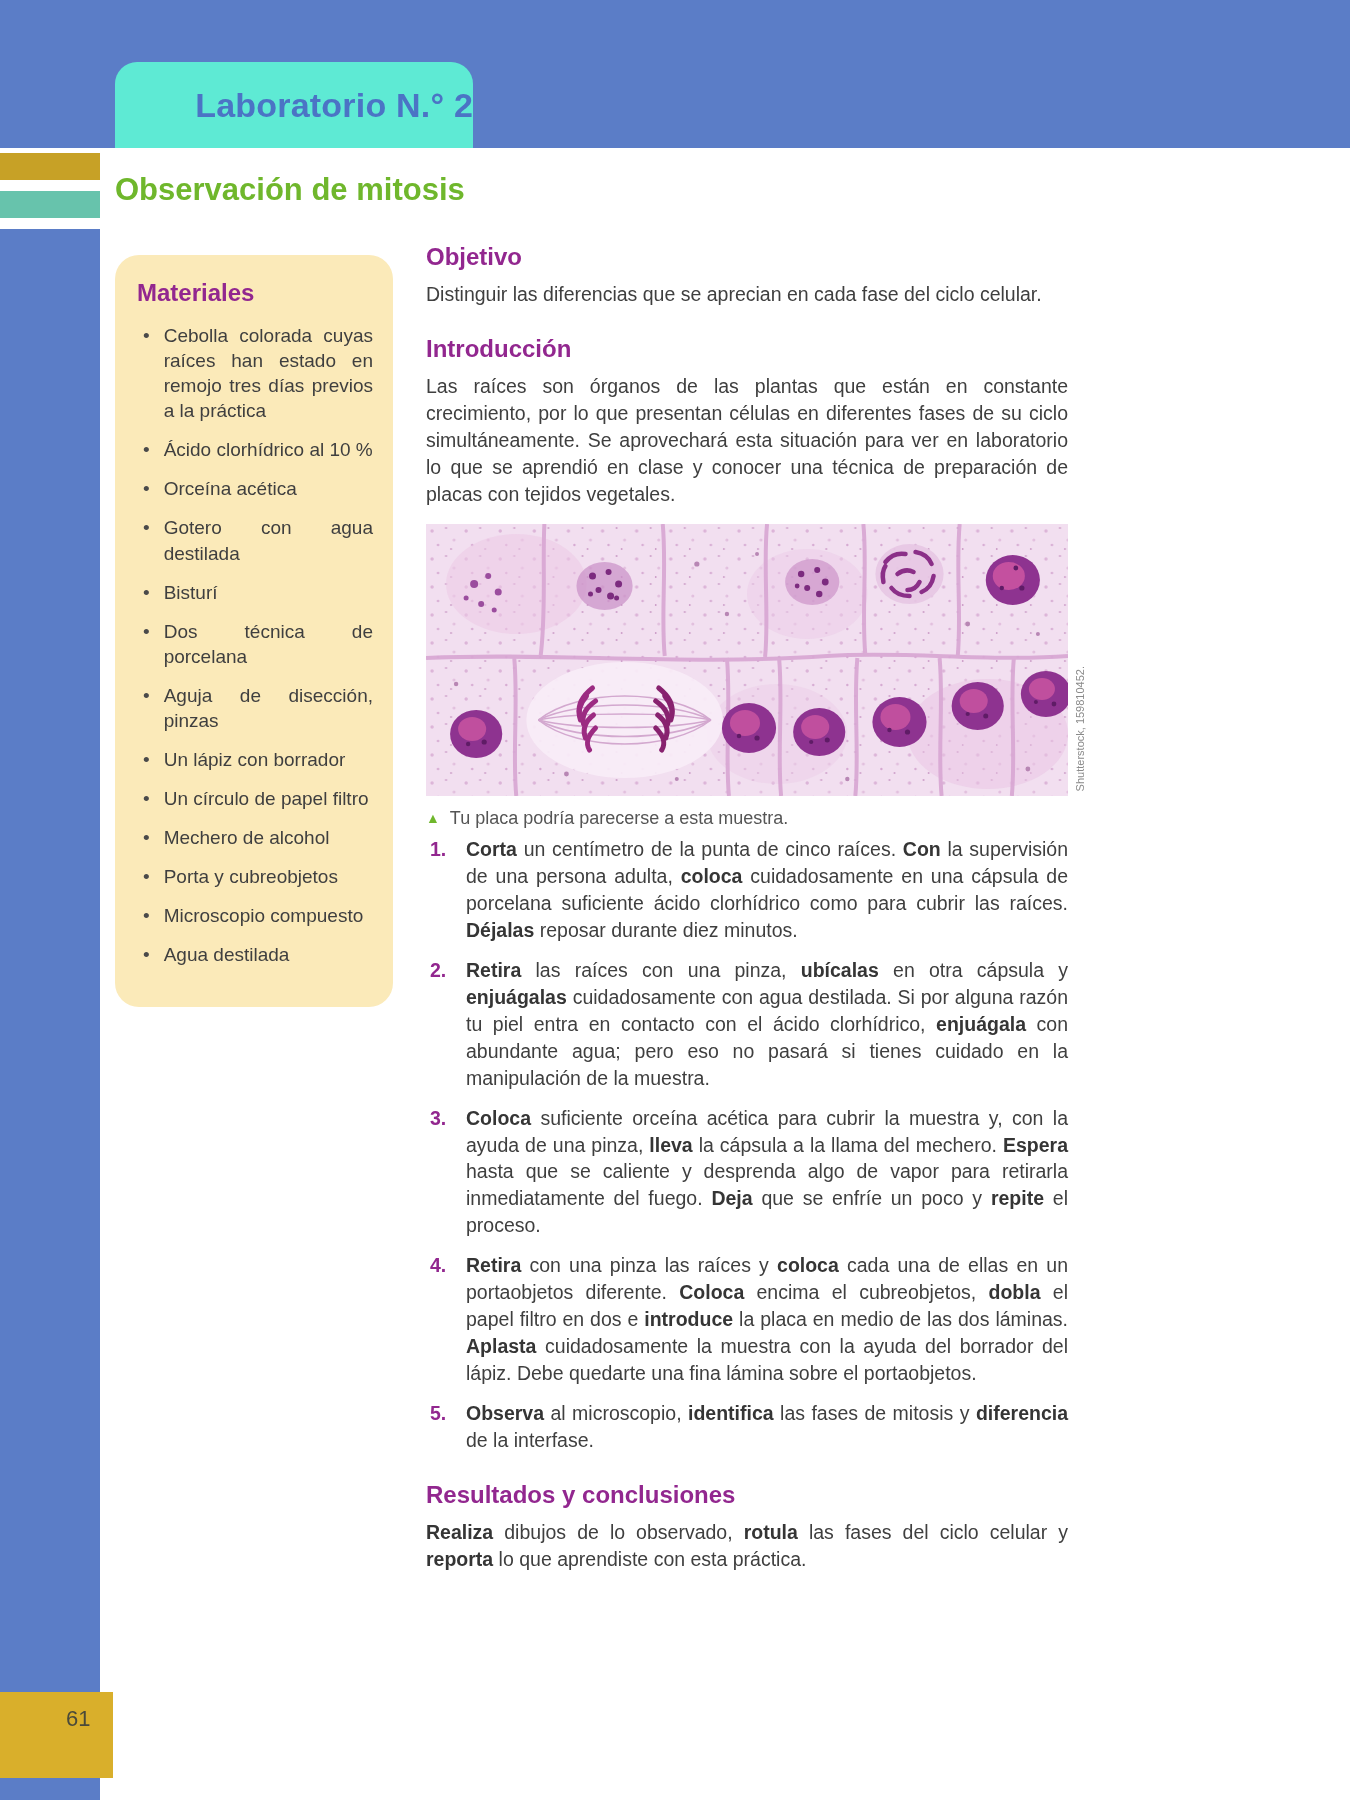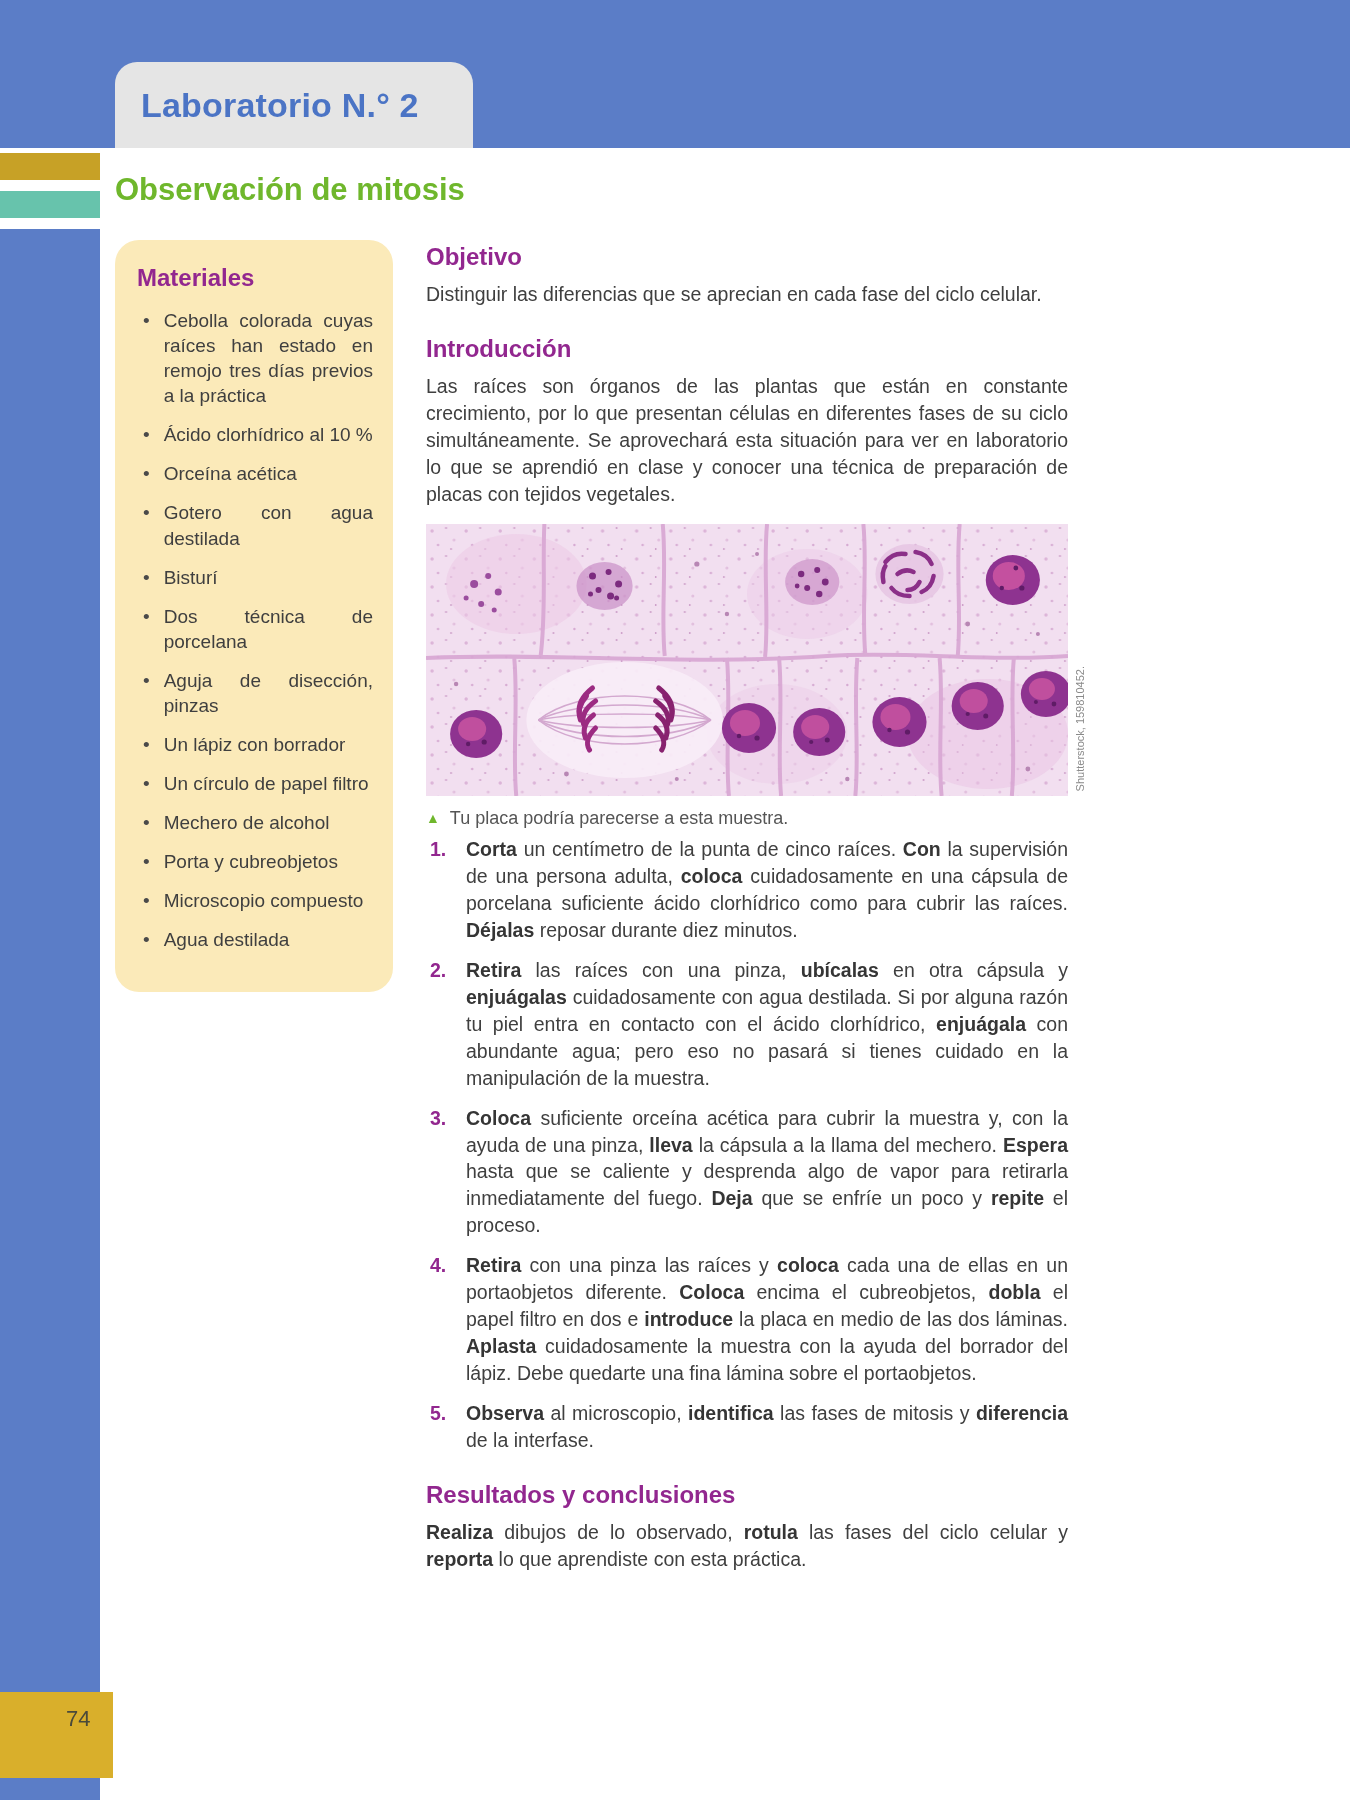--- a/index.html
+++ b/index.html
@@ -10,22 +10,22 @@
     color:#3f3f3f;
     position:relative;
     overflow:hidden;
   }
   .page { position:absolute; inset:0; background:#ffffff; }
 
   
   .top-band { position:absolute; left:0; top:0; width:1350px; height:148px; background:#5b7dc7; }
   .lab-box {
     position:absolute; left:115px; top:62px; width:358px; height:86px;
-    background:#e5e5e5; border-radius:22px 22px 0 0;
-    display:flex; align-items:center; padding-left:26px;
+    background:#5eead4; border-radius:22px 22px 0 0;
+    display:flex; align-items:center; padding-left:36px;justify-content:flex-end;
   }
   .lab-title { color:#4b74c5; font-size:34px; font-weight:700; letter-spacing:.2px; }
   .stripe { position:absolute; left:0; width:100px; height:27px; }
   .stripe-gold { top:153px; background:#c7a126; }
   .stripe-teal { top:191px; background:#67c3ac; }
   .left-col { position:absolute; left:0; top:229px; width:100px; height:1571px; background:#5b7dc7; }
   .page-num-box {
     position:absolute; left:0; top:1692px; width:113px; height:86px;
     background:#d9af2b; color:#4a4a3a; font-size:22px;
     padding:14px 0 0 66px;
@@ -34,20 +34,21 @@
   
   .content { position:absolute; left:115px; top:172px; width:953px; }
   .main-title { text-align:left; color:#6fb72c; font-size:31px; font-weight:700; margin-bottom:32px; }
 
   .columns { display:flex; gap:33px; align-items:flex-start; }
 
   
   .materials {
     flex:0 0 278px; background:#fbeab9; border-radius:24px;
     padding:24px 20px 26px 22px;
+    margin-top:15px;
   }
   .materials h2 { color:#92278f; font-size:24px; font-weight:700; margin-bottom:16px; }
   .materials ul { list-style:none; }
   .materials li {
     display:flex; gap:14px; margin-bottom:14px;
     font-size:19px; line-height:1.32; color:#3f3f3f;
   }
   .materials li .bullet { flex:0 0 auto; padding-left:6px; color:#4a4a4a; }
   .materials li .mat-text { text-align:justify; }
 
@@ -82,21 +83,21 @@
 <div class="page">
 
   <div class="top-band"></div>
   <div class="lab-box">
     <span class="lab-title">Laboratorio N.° 2</span>
   </div>
   <div class="stripe stripe-gold"></div>
   <div class="stripe stripe-teal"></div>
   <div class="left-col"></div>
   <div class="page-num-box">
-    <span>74</span>
+    <span>61</span>
   </div>
 
   <div class="content">
     <h1 class="main-title">Observación de mitosis</h1>
 
     <div class="columns">
 
       <aside class="materials">
         <h2>Materiales</h2>
         <ul>

